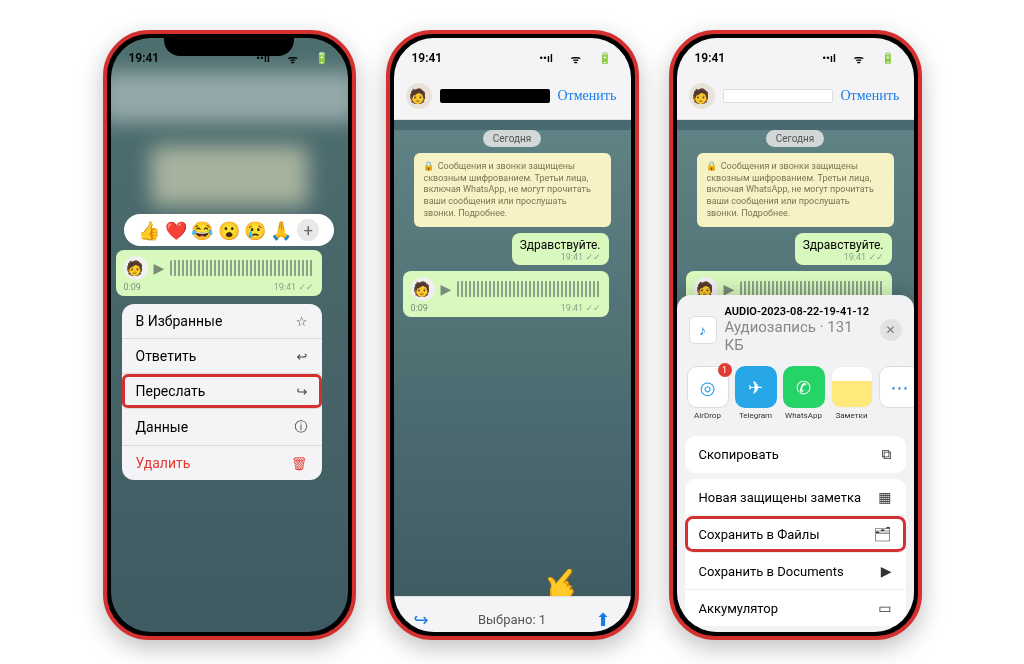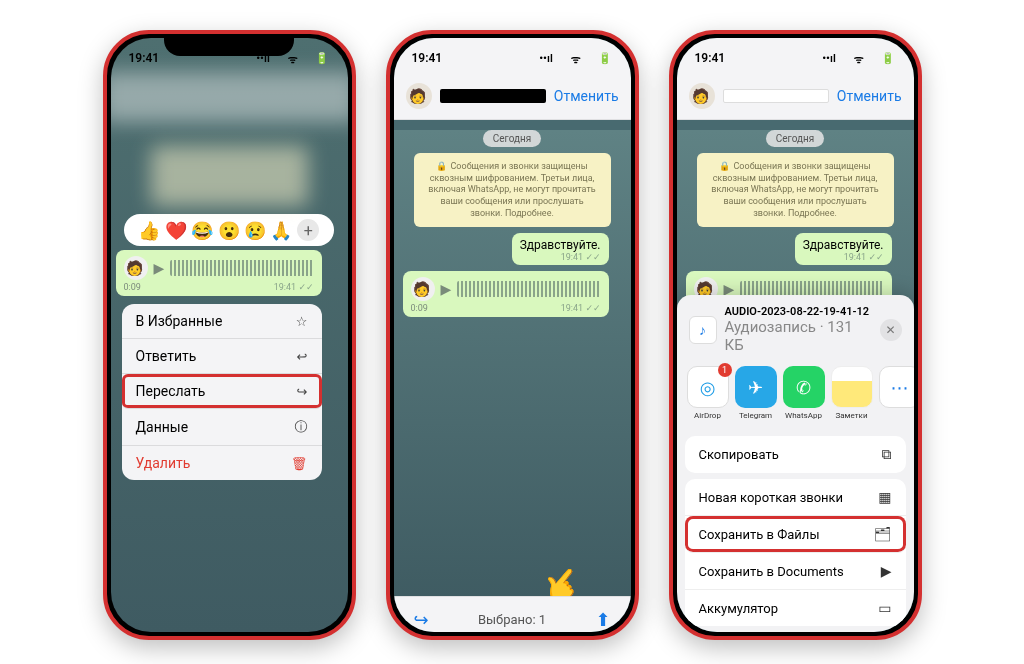--- a/index.html
+++ b/index.html
@@ -122,34 +122,34 @@
   
   .chat-header {
     height: 48px;
     background:#f4f4f6;
     display:flex; align-items:center; gap:8px;
     padding: 6px 12px;
     border-bottom:1px solid rgba(0,0,0,.08);
   }
   .chat-header .avatar { width:26px;height:26px;border-radius:50%;background:#e8e2d8;display:flex;align-items:center;justify-content:center;font-size:14px;}
   .chat-header .name-blk { flex:1; height:14px; background:#000; border-radius:2px; max-width: 110px;}
-  .chat-header .cancel { color:#1a7be6; font-size:14px; }
+  .chat-header .cancel { color:#1a7be6; font-size:14px;font-family:Liberation Serif, serif; }
 
   .chat-body { position:relative; background: linear-gradient(#5f8284,#3c585f); height: calc(100% - 48px - 34px); }
   .day-pill{
     margin: 10px auto 6px; width:fit-content;
     background:rgba(230,230,230,.85); color:#555;
     font-size:10px; padding:3px 10px; border-radius:10px;
   }
   .encryption-note{
     margin: 4px 20px;
     background:#f7f2c5;
     border-radius:6px;
     padding:8px 10px;
-    font-size:9px; line-height:1.3; color:#7a7654; text-align:center;
+    font-size:9px; line-height:1.3; color:#7a7654; 
   }
   .lock-ico{margin-right:3px;}
   .text-bubble {
     margin: 6px 22px 2px auto;
     width:fit-content; max-width:180px;
     background:#d9f8be; border-radius:8px; padding:5px 8px 3px;
     font-size:12px;
   }
   .text-bubble .meta{font-size:9px;color:#8aa58a;text-align:right;}
   .select-check{
@@ -396,21 +396,21 @@
             </div>
           </div>
         <div class="action-list" id="actions-a">
             <div class="action-item">
               <span>Скопировать</span>
               <span class="aic">⧉</span>
             </div>
           </div>
         <div class="action-list" id="actions-b">
             <div class="action-item">
-              <span>Новая короткая звонки</span>
+              <span>Новая защищены заметка</span>
               <span class="aic">▦</span>
             </div>
             <div class="action-item hl">
               <span>Сохранить в Файлы</span>
               <span class="aic">🗂</span>
             </div>
             <div class="action-item">
               <span>Сохранить в Documents</span>
               <span class="aic">▶</span>
             </div>

